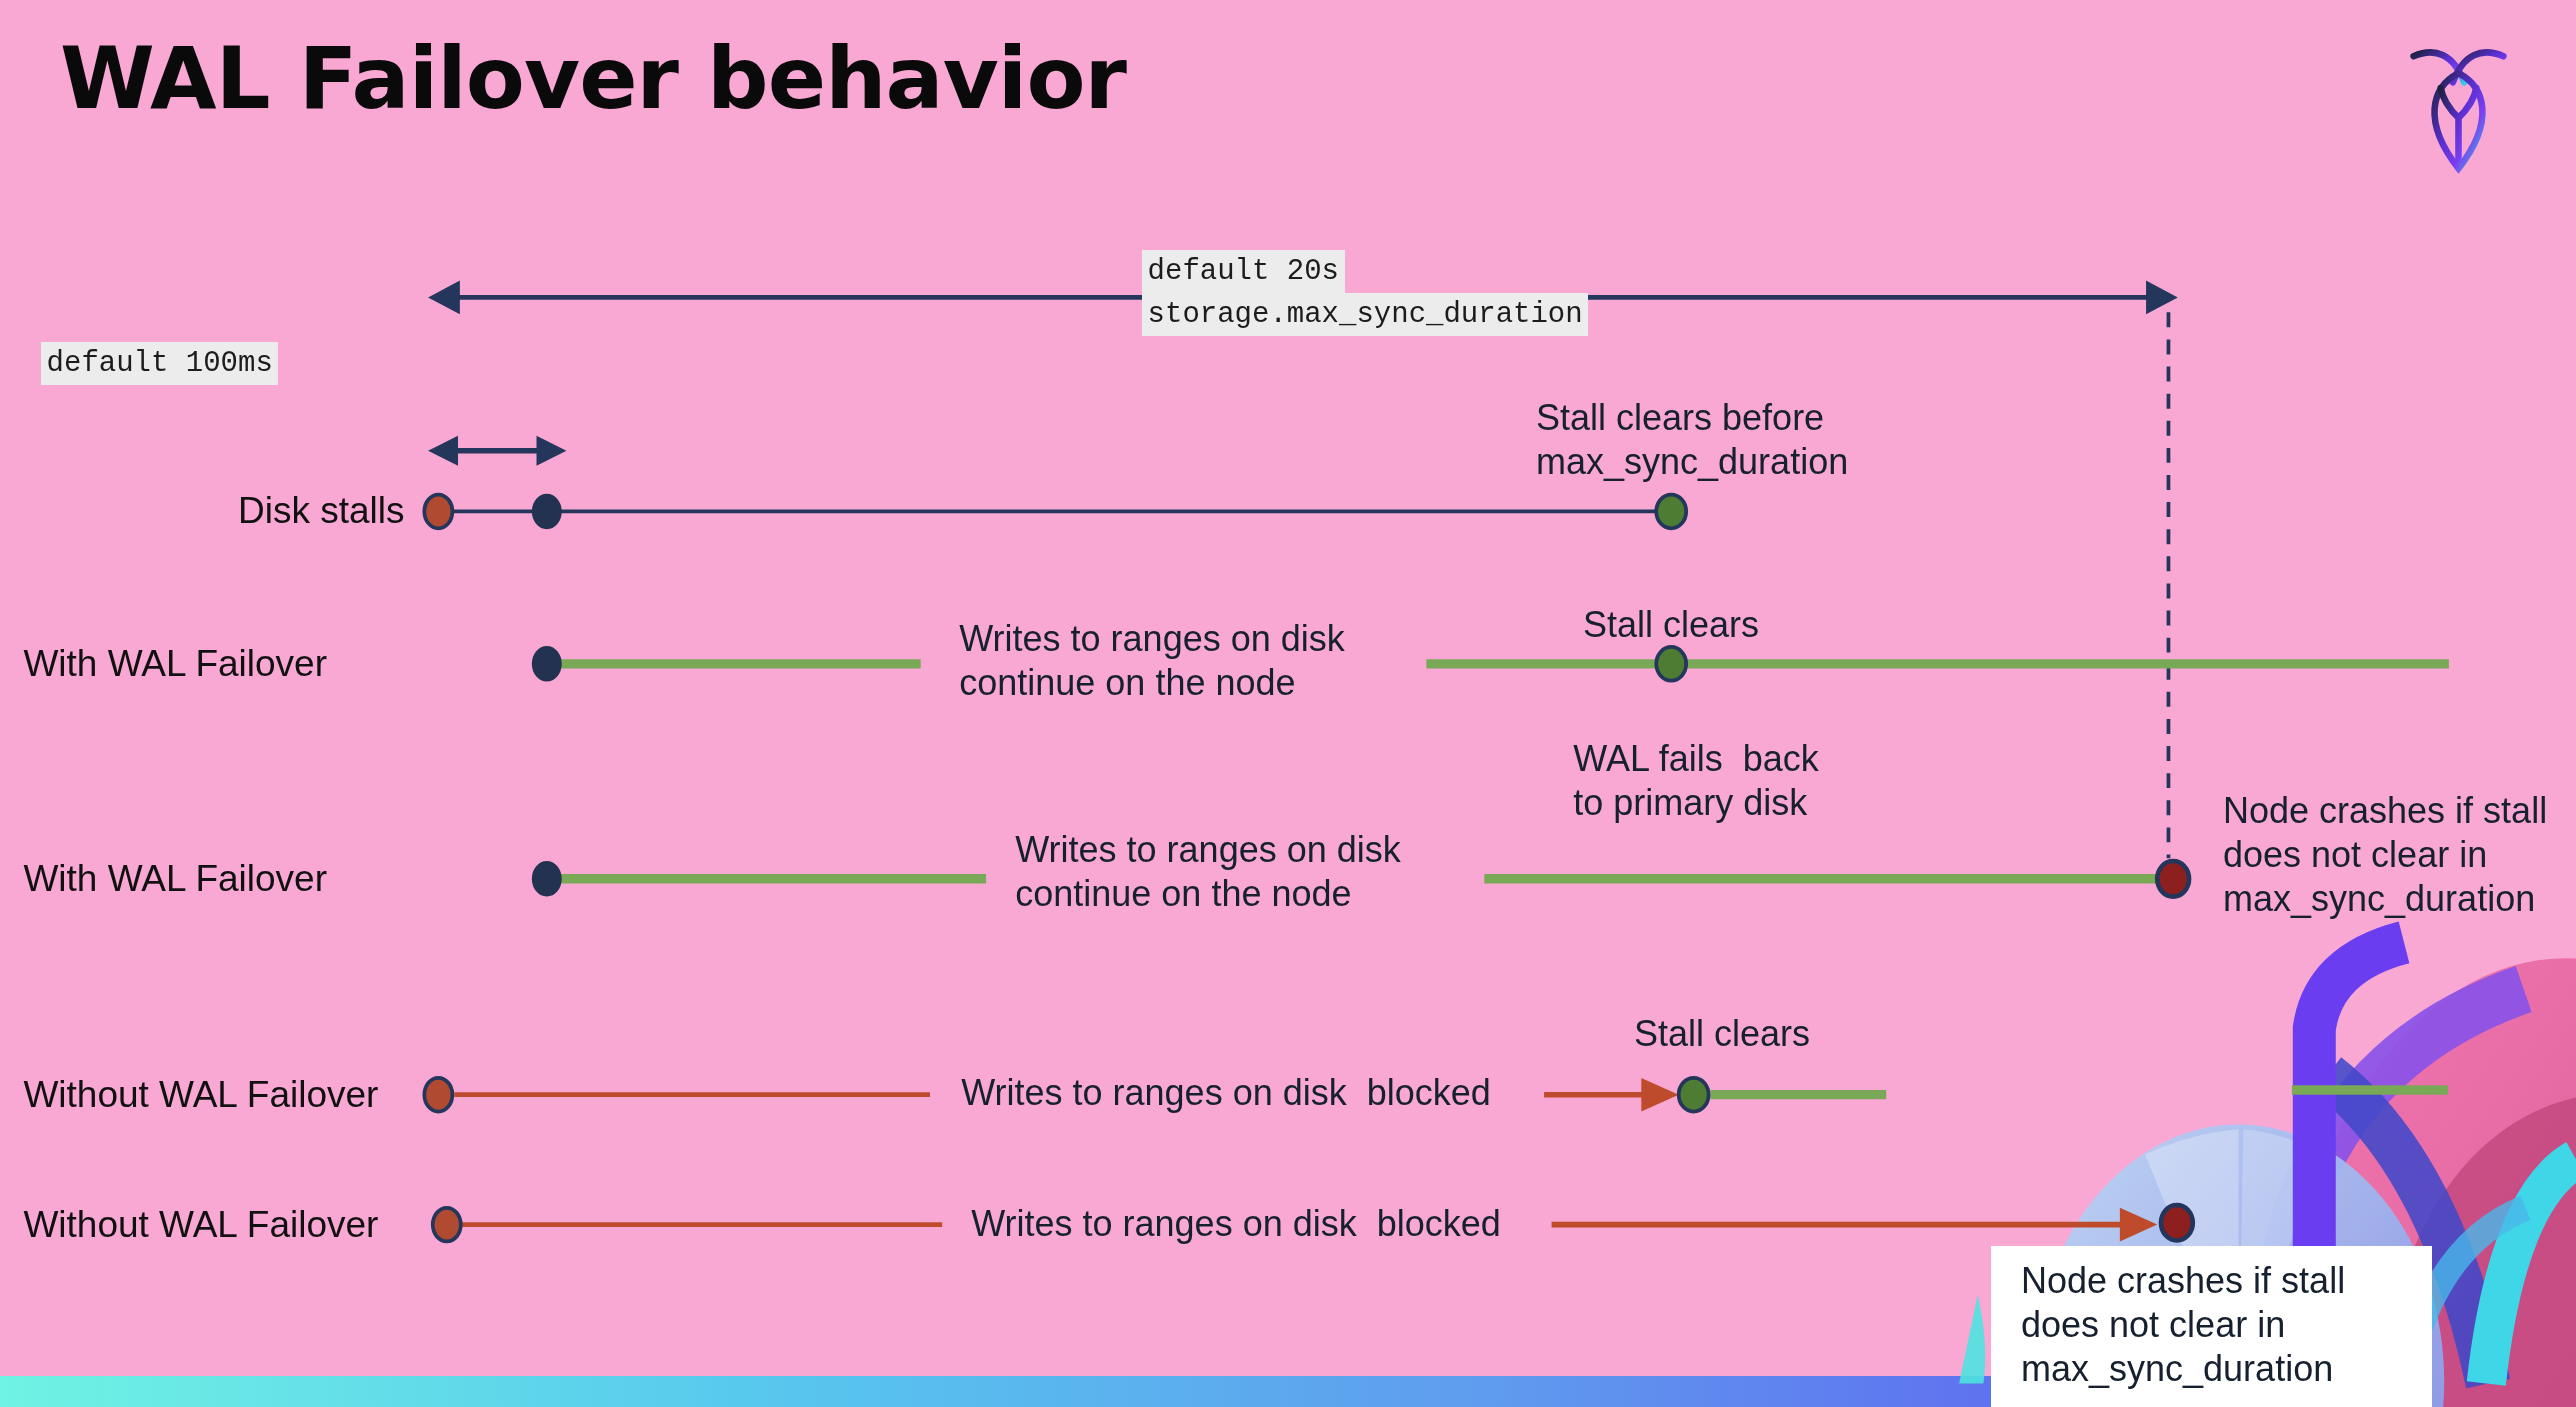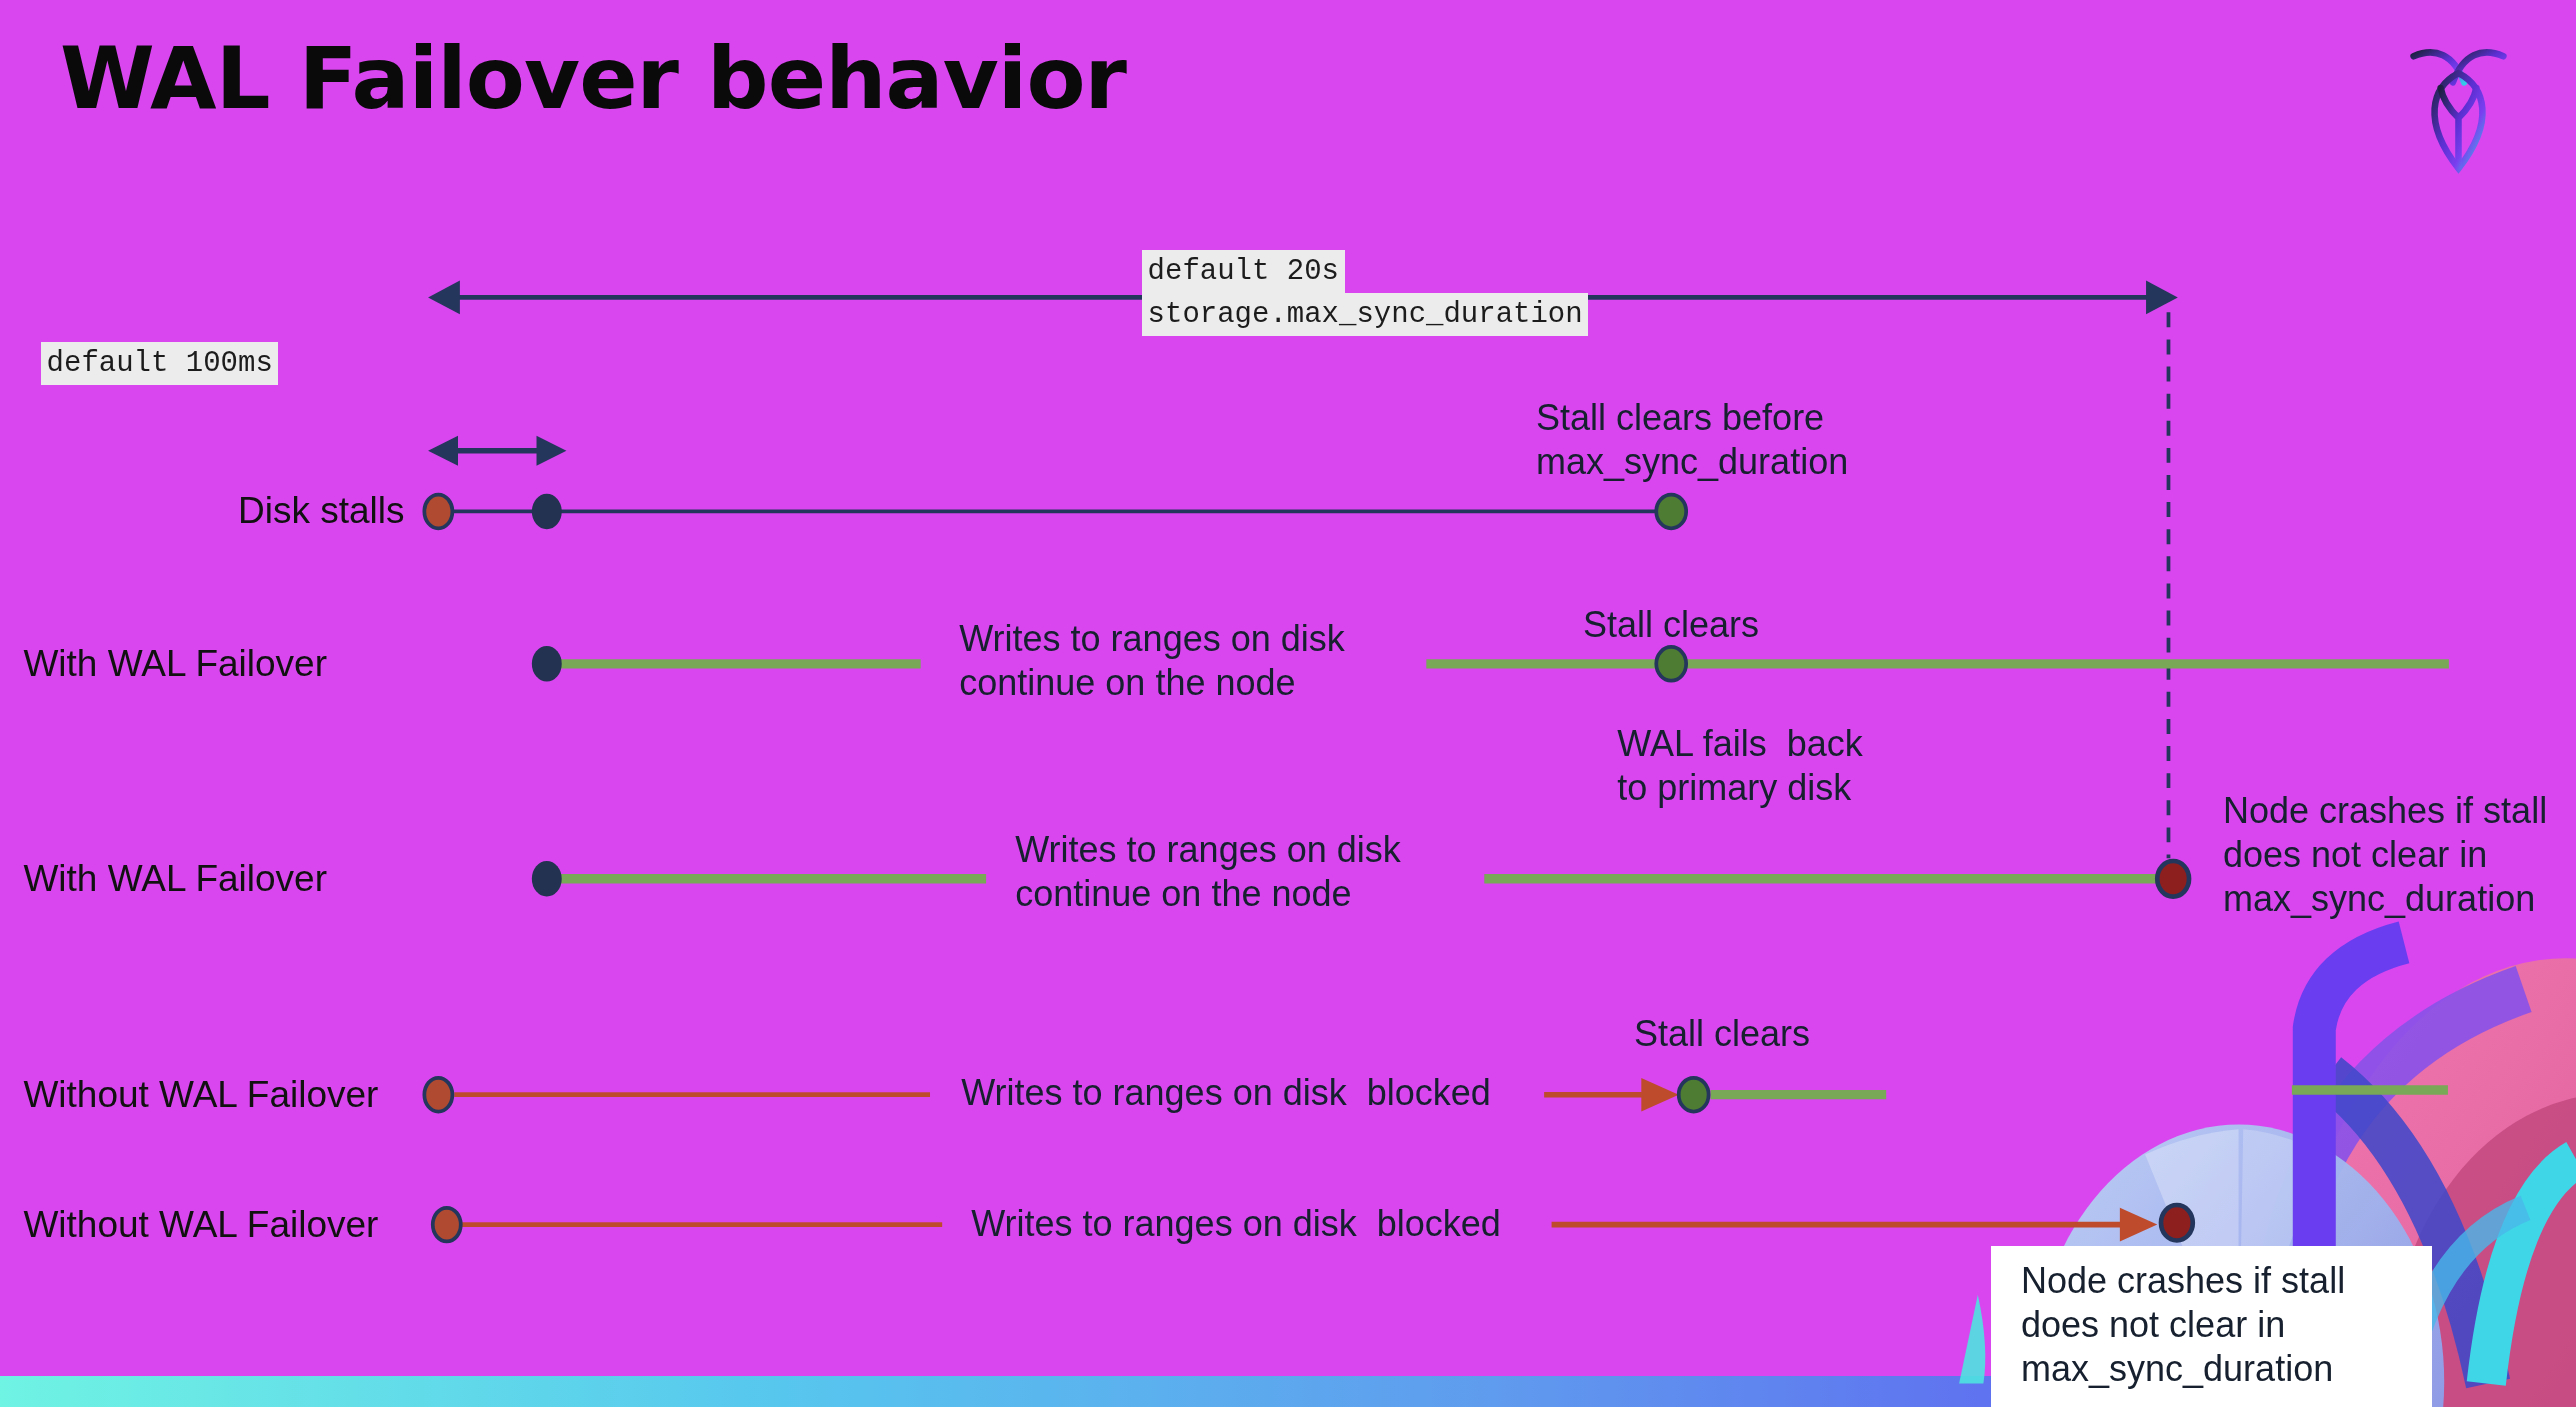--- a/index.html
+++ b/index.html
@@ -1,16 +1,16 @@
 <!DOCTYPE html>
 <html style="font-size:15px"><head>
 <meta charset="utf-8">
 <style>
   html,body{margin:0;padding:0;background:#fff;}
-  #canvas{position:relative;width:2576px;height:1408px;background:#d946ef;overflow:hidden;
+  #canvas{position:relative;width:2576px;height:1408px;background:#f9a8d4;overflow:hidden;
           font-family:"Liberation Sans",sans-serif;color:#101828;}
   .abs{position:absolute;}
   #page-title{left:60px;top:28px;font-family:"DejaVu Sans",sans-serif;font-weight:bold;
               font-size:86px;letter-spacing:-0.9px;color:#0a0a0a;}
   .codelabel{font-family:"Liberation Mono","DejaVu Sans Mono",monospace;font-size:29px;
              line-height:41px;color:#1c1c1c;z-index:3;}
   .codelabel span{background:#ececec;padding:0.9px 5.6px;display:inline-block;}
   .rowlabel{font-size:37px;line-height:45px;color:#111;white-space:nowrap;z-index:3;}
   .note{font-size:36px;line-height:44px;color:#16202e;white-space:pre-wrap;z-index:3;}
   .center{transform:translateX(-50%);}
@@ -146,21 +146,21 @@
   <div class="abs rowlabel" style="left:23.4px;top:856px;">With WAL Failover</div>
   <div class="abs rowlabel" style="left:23.4px;top:1072px;">Without WAL Failover</div>
   <div class="abs rowlabel" style="left:23.4px;top:1202px;">Without WAL Failover</div>
 
   <div class="abs note" style="left:1536px;top:396px;">Stall clears before
 max_sync_duration</div>
 
   <div class="abs note center" style="left:1152px;top:617px;">Writes to ranges on disk
 continue on the node</div>
   <div class="abs note center" style="left:1671px;top:603px;">Stall clears</div>
-  <div class="abs note center" style="left:1696px;top:722px;margin-left:44px;">WAL fails  back
+  <div class="abs note center" style="left:1696px;top:737px;">WAL fails  back
 to primary disk</div>
 
   <div class="abs note center" style="left:1208px;top:828px;">Writes to ranges on disk
 continue on the node</div>
   <div class="abs note" style="left:2223px;top:789px;width:355px;">Node crashes if stall
 does not clear in
 max_sync_duration</div>
 
   <div class="abs note center" style="left:1226px;top:1071px;">Writes to ranges on disk  blocked</div>
   <div class="abs note center" style="left:1722px;top:1012px;">Stall clears</div>

